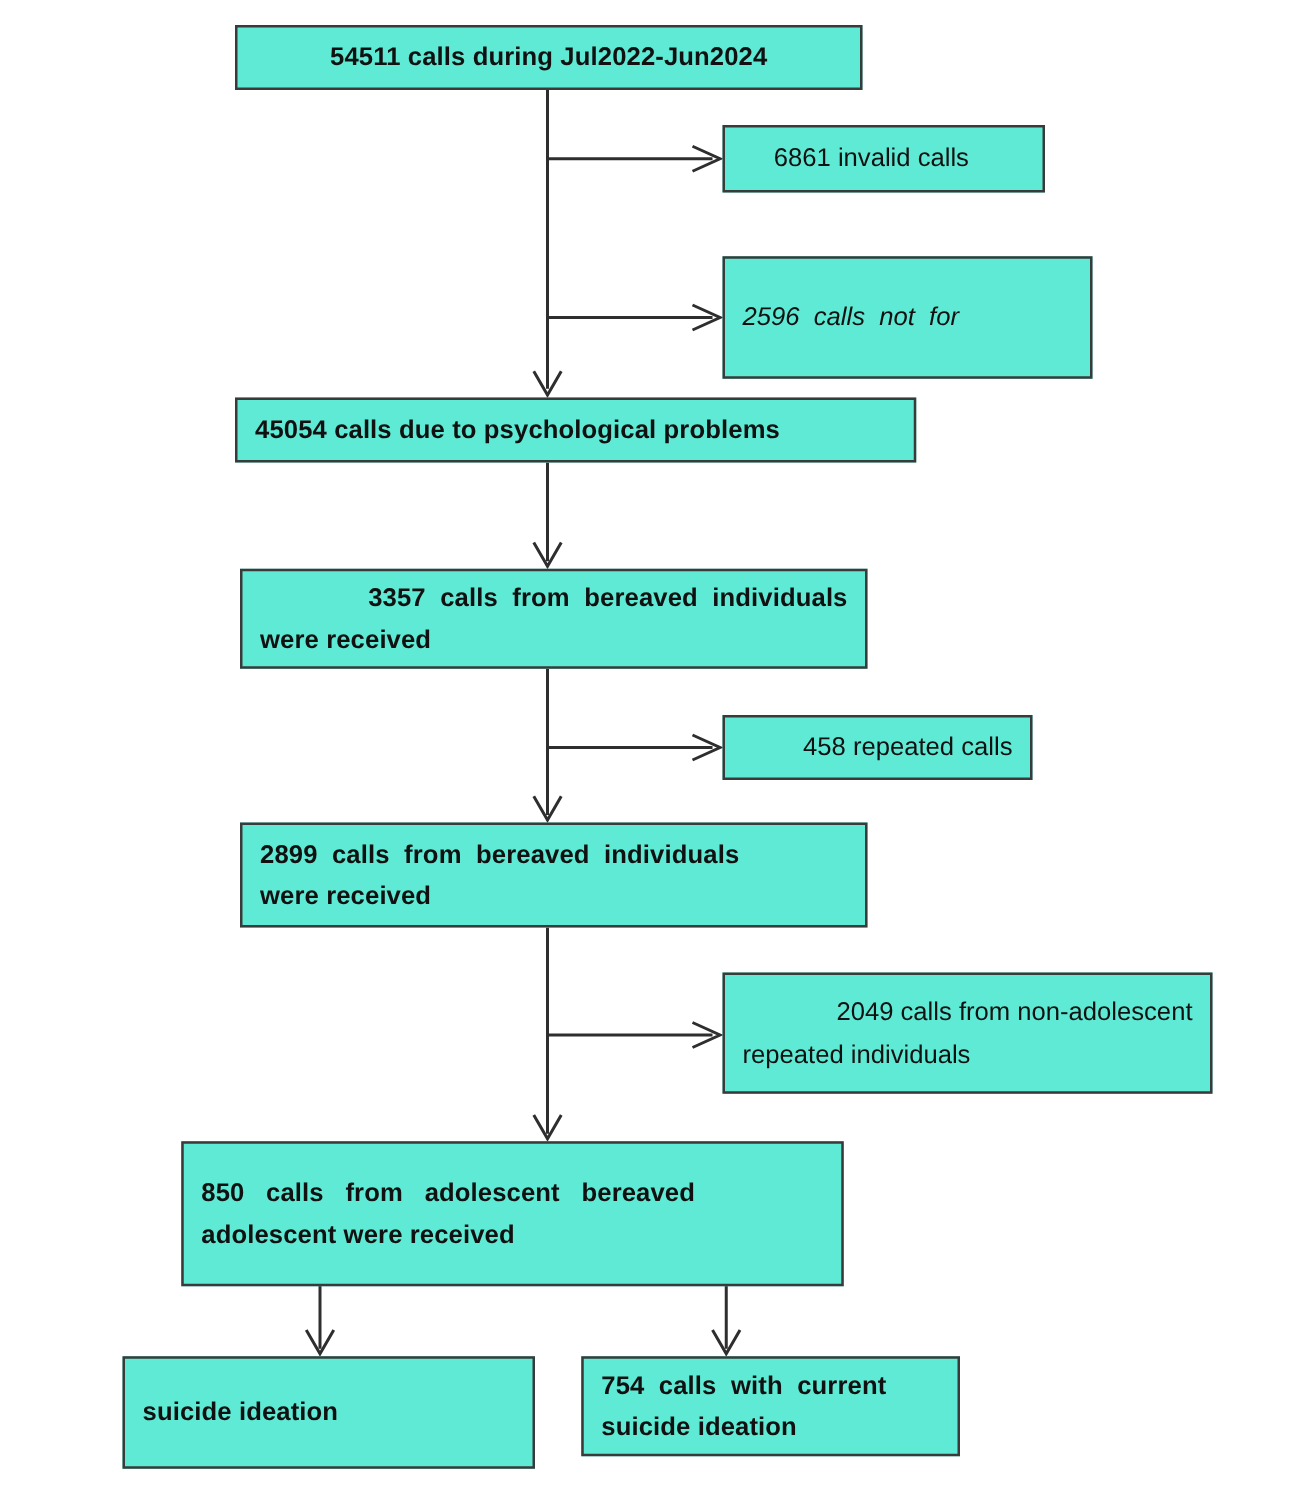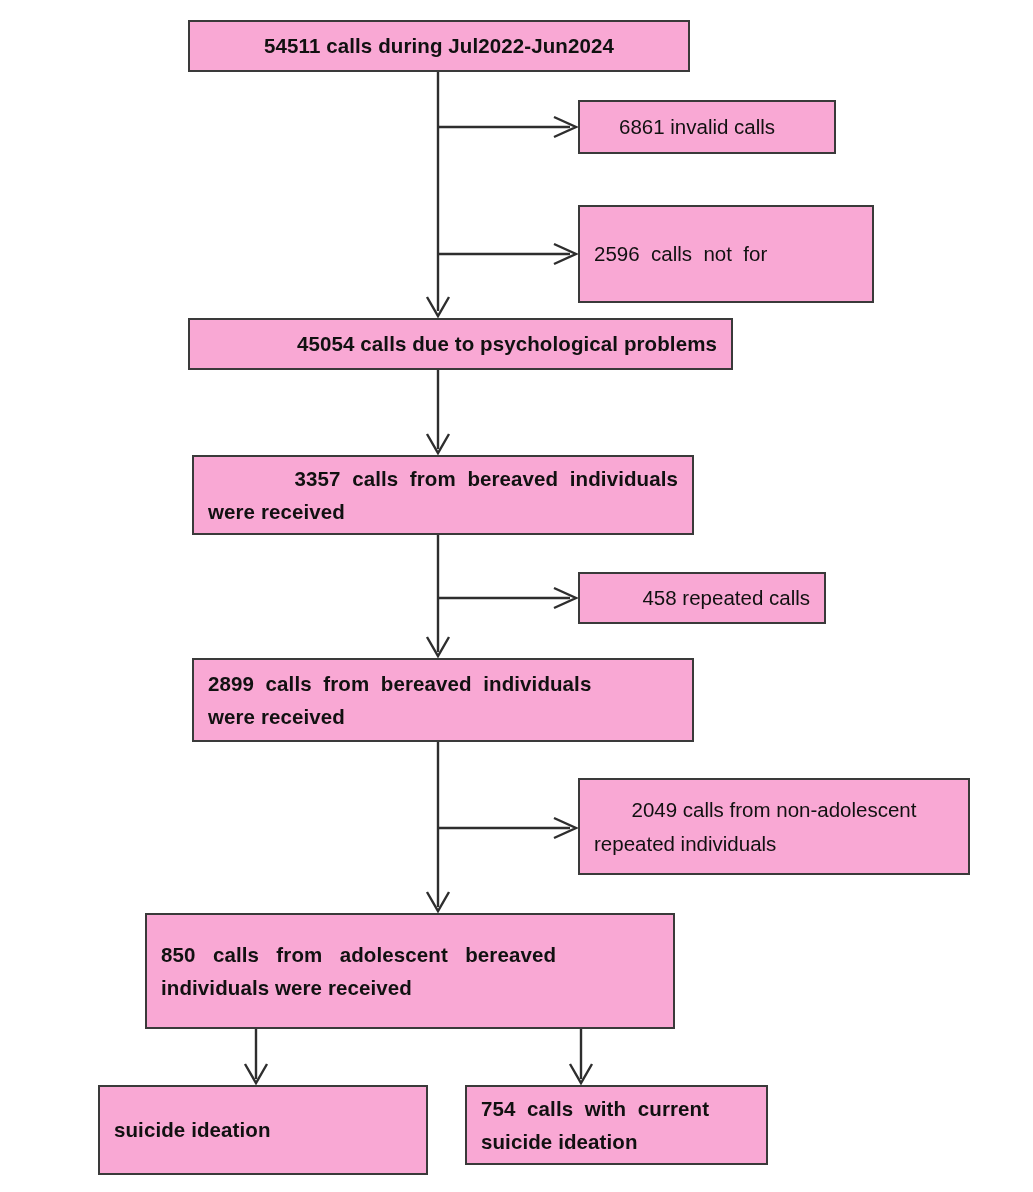--- a/index.html
+++ b/index.html
@@ -18,21 +18,21 @@
     position: absolute;
     left: 0;
     top: 0;
     width: 1033px;
     height: 1192px;
   }
   .node-box {
     position: absolute;
     box-sizing: border-box;
     border: 2px solid #3a3a3a;
-    background: #f9a8d4;
+    background: #5eead4;
     display: flex;
     flex-direction: column;
     justify-content: center;
   }
   .node-text {
     display: block;
     color: #111111;
     font-size: 20.5px;
     line-height: 1.62;
     padding: 0 14px;
@@ -104,44 +104,44 @@
     <path class="arrow-head" d="M 570 1064 L 581 1083 L 592 1064"></path>
   </svg>
 
   <div id="nodes-container">
       <div class="node-box bold" style="left: 188px; top: 20px; width: 502px; height: 52px;">
         <span class="node-text" style="text-align: center;">54511 calls during Jul2022-Jun2024</span>
       </div>
       <div class="node-box plain" style="left: 578px; top: 100px; width: 258px; height: 54px;">
         <span class="node-text" style="text-align: left; padding-left: 39px;">6861 invalid calls</span>
       </div>
-      <div class="node-box plain" style="left: 578px; top: 205px; width: 296px; height: 98px;">
+      <div class="node-box plain" style="left: 578px; top: 205px; width: 296px; height: 98px; font-style: italic;">
         <span class="node-text" style="text-align: left;">2596  calls  not  for</span>
       </div>
       <div class="node-box bold" style="left: 188px; top: 318px; width: 545px; height: 52px;">
-        <span class="node-text" style="text-align: right;">45054 calls due to psychological problems</span>
+        <span class="node-text" style="text-align: left;">45054 calls due to psychological problems</span>
       </div>
       <div class="node-box bold" style="left: 192px; top: 455px; width: 502px; height: 80px;">
         <span class="node-text" style="text-align: right;">3357  calls  from  bereaved  individuals</span>
         <span class="node-text" style="text-align: left;">were received</span>
       </div>
       <div class="node-box plain" style="left: 578px; top: 572px; width: 248px; height: 52px;">
         <span class="node-text" style="text-align: right;">458 repeated calls</span>
       </div>
       <div class="node-box bold" style="left: 192px; top: 658px; width: 502px; height: 84px;">
         <span class="node-text" style="text-align: left;">2899  calls  from  bereaved  individuals</span>
         <span class="node-text" style="text-align: left;">were received</span>
       </div>
       <div class="node-box plain" style="left: 578px; top: 778px; width: 392px; height: 97px;">
-        <span class="node-text" style="text-align: center;">2049 calls from non-adolescent</span>
+        <span class="node-text" style="text-align: right;">2049 calls from non-adolescent</span>
         <span class="node-text" style="text-align: left;">repeated individuals</span>
       </div>
       <div class="node-box bold" style="left: 145px; top: 913px; width: 530px; height: 116px;">
         <span class="node-text" style="text-align: left;">850   calls   from   adolescent   bereaved</span>
-        <span class="node-text" style="text-align: left;">individuals were received</span>
+        <span class="node-text" style="text-align: left;">adolescent were received</span>
       </div>
       <div class="node-box bold" style="left: 98px; top: 1085px; width: 330px; height: 90px;">
         <span class="node-text" style="text-align: left;">suicide ideation</span>
       </div>
       <div class="node-box bold" style="left: 465px; top: 1085px; width: 303px; height: 80px;">
         <span class="node-text" style="text-align: left;">754  calls  with  current</span>
         <span class="node-text" style="text-align: left;">suicide ideation</span>
       </div>
     </div>
 

